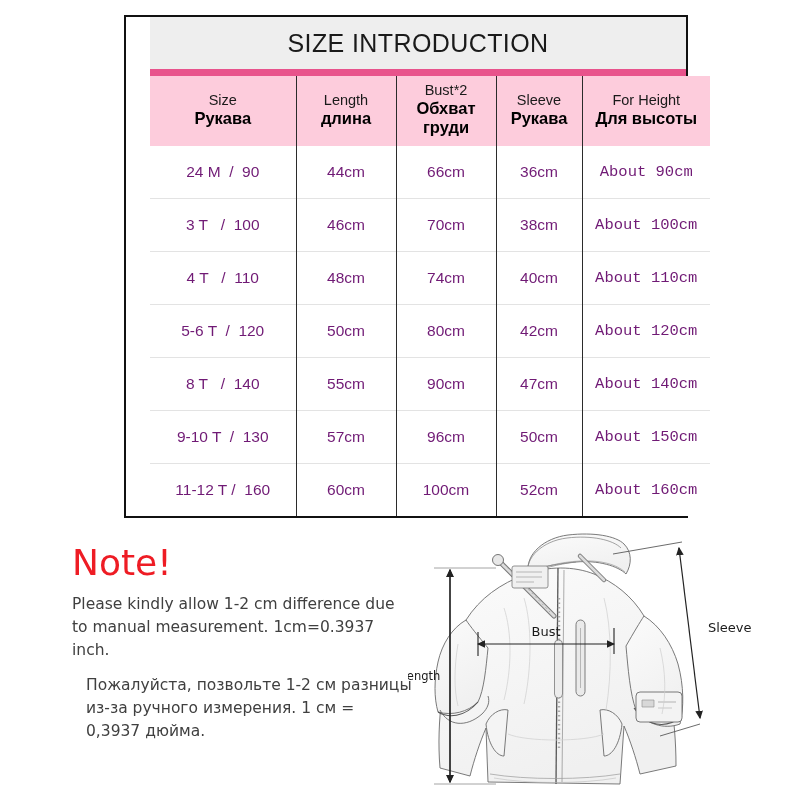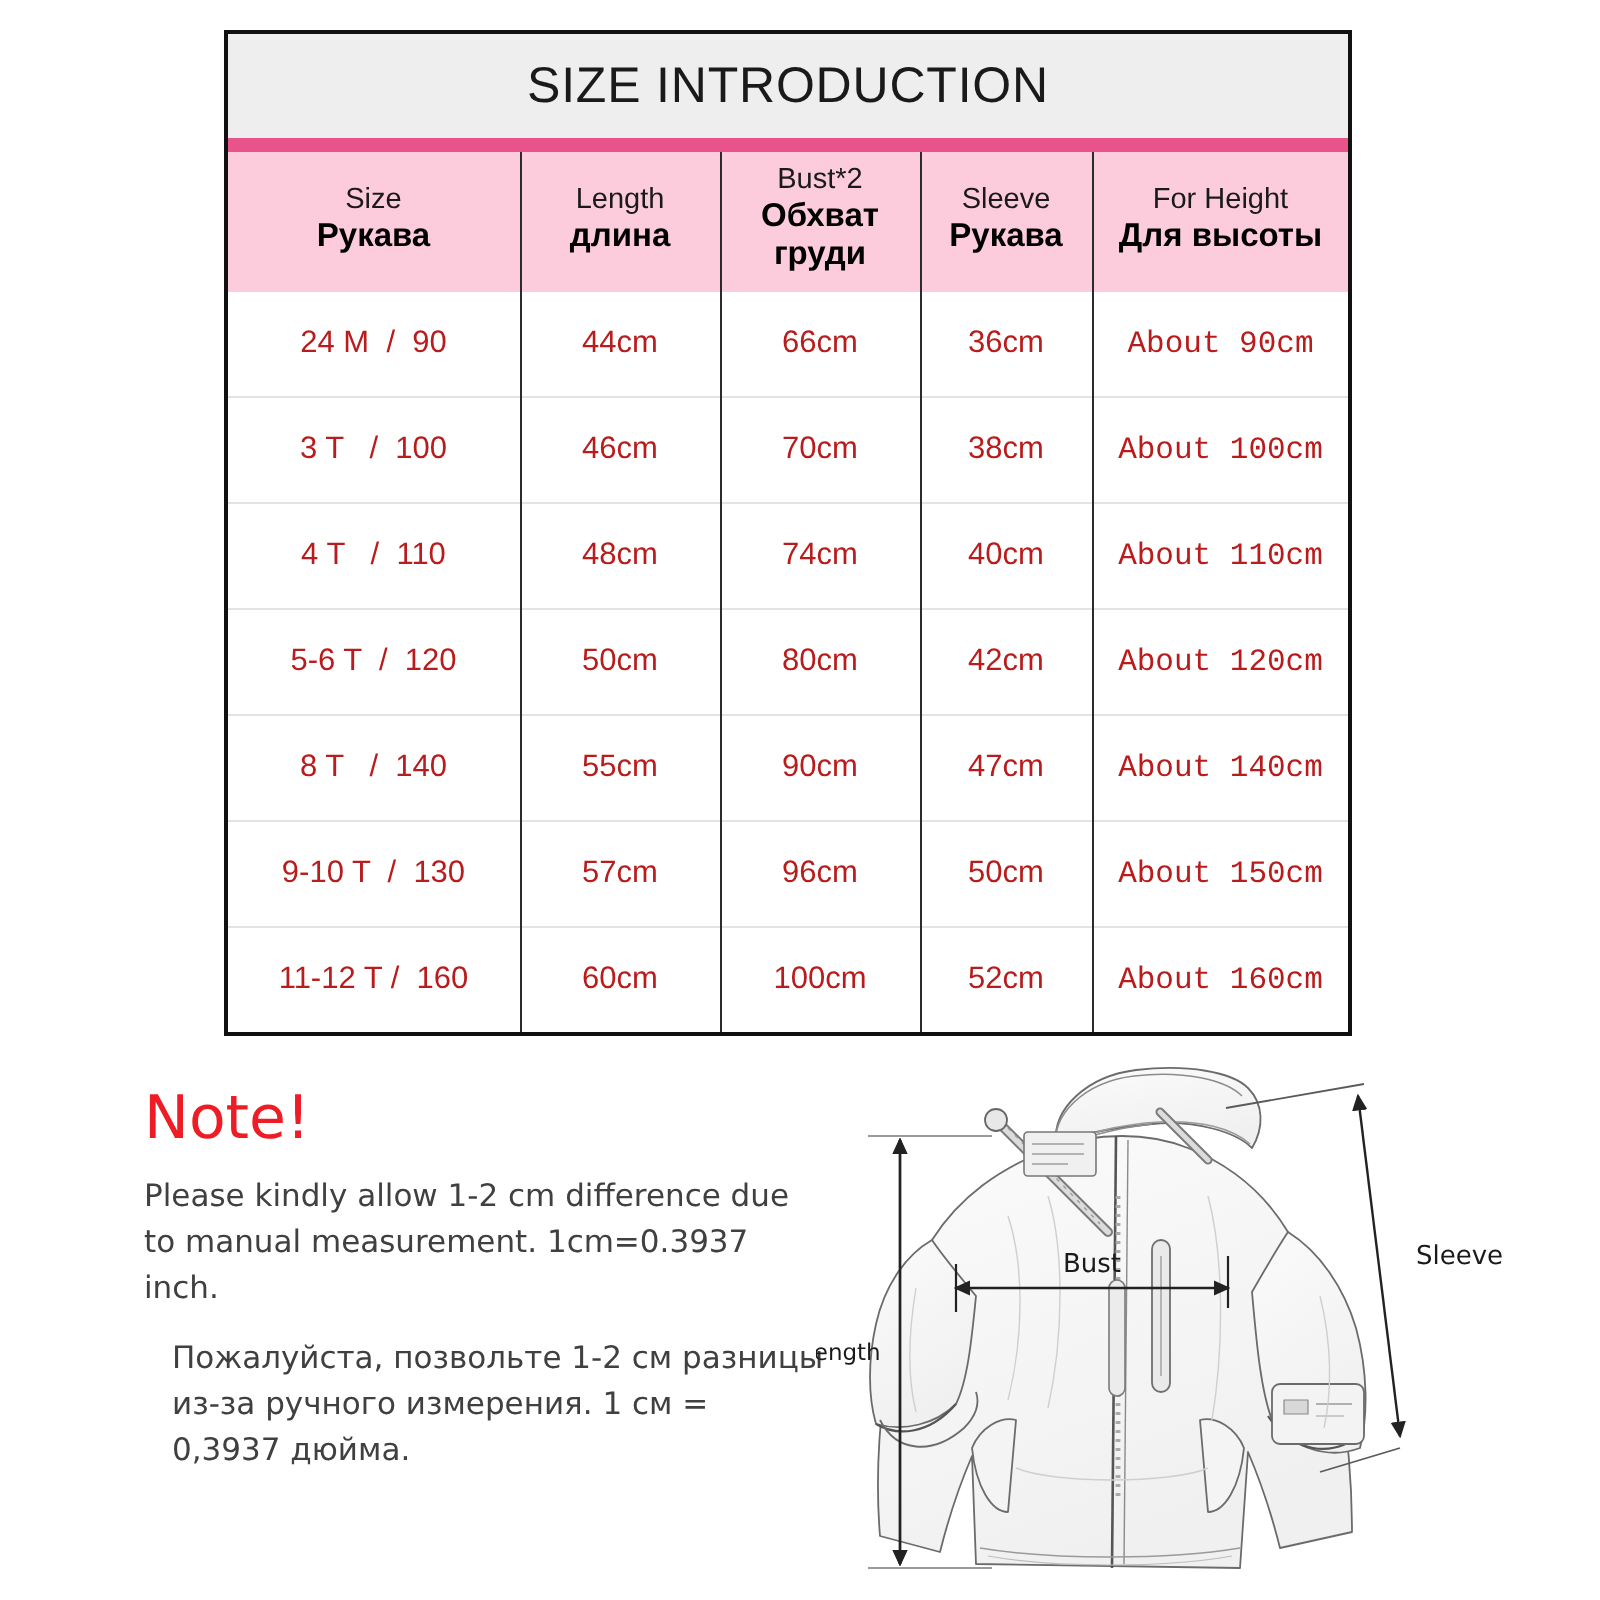--- a/index.html
+++ b/index.html
@@ -11,26 +11,27 @@
     width: 800px;
     height: 800px;
     position: relative;
     font-family: "Liberation Sans", sans-serif;
     overflow: hidden;
   }
 
   
   #size-table-wrap {
     position: absolute;
-    left: 112px;
+    left: 124px;
     top: 15px;
     width: 564px;
     border: 2px solid #111111;
     box-sizing: border-box;
     background: #ffffff;
+    padding-left: 24px;
   }
 
   .table-title {
     height: 52px;
     background: #eeeeee;
     display: flex;
     align-items: center;
     justify-content: center;
     font-size: 25px;
     letter-spacing: 0.4px;
@@ -78,39 +79,39 @@
     color: #000000;
     line-height: 1.2;
     font-weight: bold;
   }
 
   table.size-table tbody td {
     height: 50px;
     text-align: center;
     vertical-align: middle;
     font-size: 15.5px;
-    color: #b91c1c;
+    color: #701a75;
     border-right: 1px solid #2b2b2b;
     border-top: 1px solid #e3e3e3;
     background: #ffffff;
     white-space: pre;
   }
   table.size-table tbody td:last-child { border-right: none; font-family: Liberation Mono, monospace; }
   table.size-table tbody tr:first-child td { border-top: none; }
 
   
   #note-block {
     position: absolute;
     left: 72px;
     top: 545px;
     width: 340px;
   }
   .note-heading {
     color: #ee1c24;
-    font-size: 30px;
+    font-size: 36px;
     line-height: 1.0;
     margin: 0 0 12px 0;
     font-weight: normal;
     font-family: "DejaVu Sans", sans-serif;
   }
   .note-para {
     font-size: 15.5px;
     line-height: 1.48;
     color: #404040;
     margin: 0 0 12px 0;

